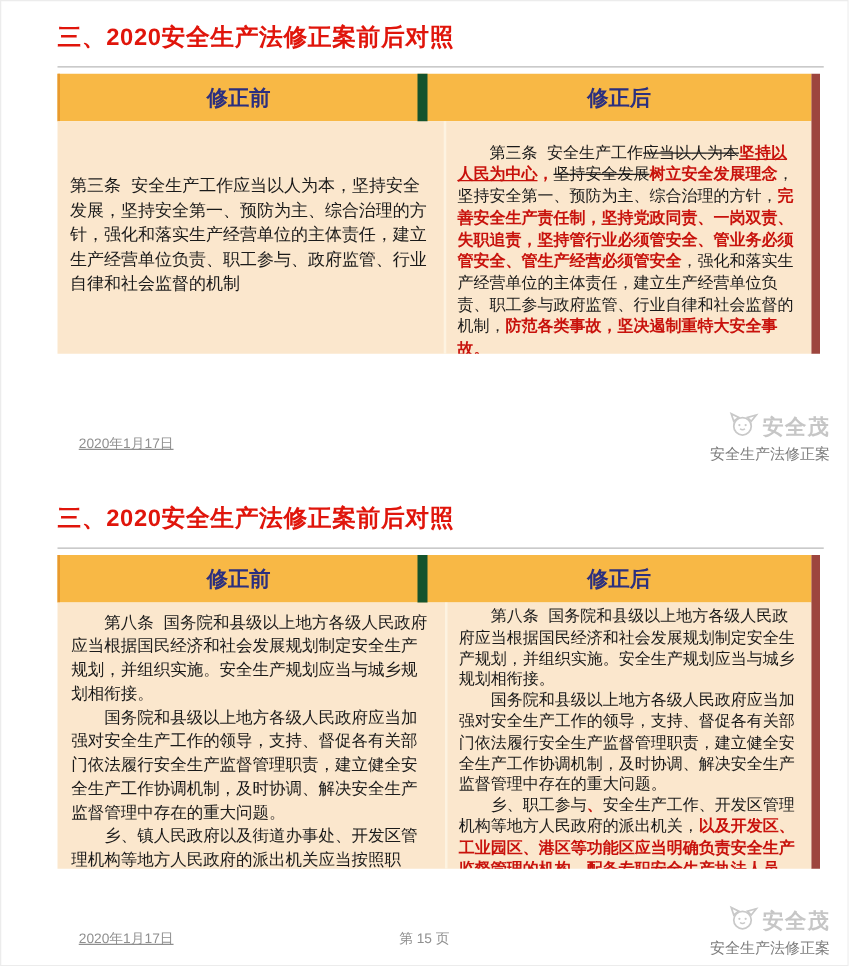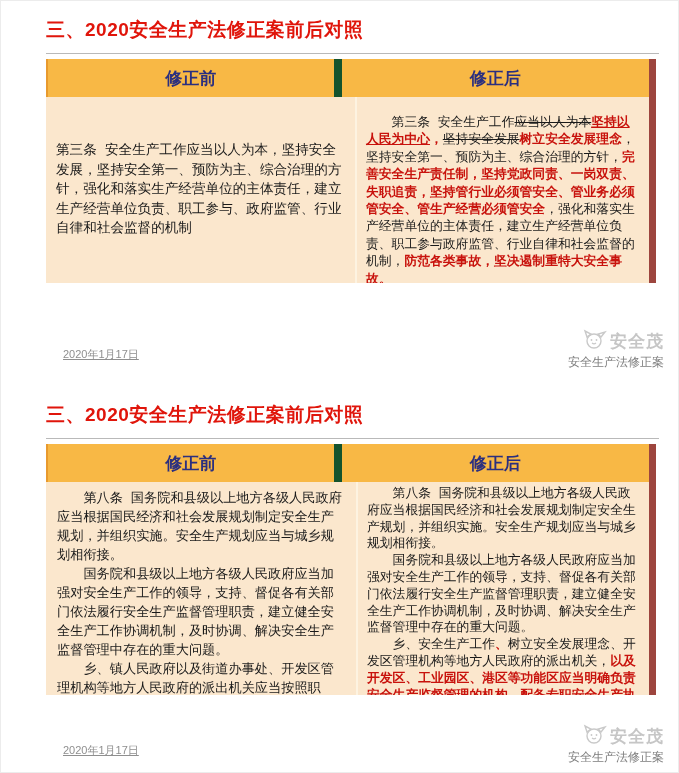--- a/index.html
+++ b/index.html
@@ -140,27 +140,28 @@
             <div>
               <p class="para indent"><span>第八条  国务院和县级以上地方各级人民政府应当根据国民经济和社会发展规划制定安全生产规划，并组织实施。安全生产规划应当与城乡规划相衔接。</span></p>
               <p class="para indent"><span>国务院和县级以上地方各级人民政府应当加强对安全生产工作的领导，支持、督促各有关部门依法履行安全生产监督管理职责，建立健全安全生产工作协调机制，及时协调、解决安全生产监督管理中存在的重大问题。</span></p>
               <p class="para indent"><span>乡、镇人民政府以及街道办事处、开发区管理机构等地方人民政府的派出机关应当按照职责，加强对本行政区域内生产经营单位安全生产状况的监督检查，协助上级人民政府有关部门依法履行安全生产监督管理职责。</span></p>
             </div>
           </div>
         <div class="td right">
             <div>
               <p class="para indent"><span>第八条  国务院和县级以上地方各级人民政府应当根据国民经济和社会发展规划制定安全生产规划，并组织实施。安全生产规划应当与城乡规划相衔接。</span></p>
               <p class="para indent"><span>国务院和县级以上地方各级人民政府应当加强对安全生产工作的领导，支持、督促各有关部门依法履行安全生产监督管理职责，建立健全安全生产工作协调机制，及时协调、解决安全生产监督管理中存在的重大问题。</span></p>
-              <p class="para indent"><span>乡、安全生产工作</span><span class="r-red">、</span><span>树立安全发展理念、开发区管理机构等地方人民政府的派出机关，</span><span class="r-red">以及开发区、工业园区、港区等功能区应当明确负责安全生产监督管理的机构，配备专职安全生产执法人员</span><span>，开发区管理机构等地方人民政府的派出机关</span><span class="r-red">执行有关安全生产的法律、法规和国家标准或者行业标准的情况进行监督检查</span></p>
+              <p class="para indent"><span>乡、职工参与</span><span class="r-red">、</span><span>安全生产工作、开发区管理机构等地方人民政府的派出机关，</span><span class="r-red">以及开发区、工业园区、港区等功能区应当明确负责安全生产监督管理的机构，配备专职安全生产执法人员</span><span>，开发区管理机构等地方人民政府的派出机关</span><span class="r-red">执行有关安全生产的法律、法规和国家标准或者行业标准的情况进行监督检查</span></p>
             </div>
           </div>
       </div>
     </div>
 
     <div class="footer-date">2020年1月17日</div>
+    <div class="footer-page">第 15 页</div>
     <div class="brand">
       <div class="brand-row">
         <span class="cat-icon">
           <svg width="24" height="20" viewBox="0 0 24 20">
             <path d="M4 8 L2 2 L8 5 Z" fill="none" stroke="#c9c9c9" stroke-width="1.4"></path>
             <path d="M18 8 L22 3 L15 5 Z" fill="none" stroke="#c9c9c9" stroke-width="1.4"></path>
             <circle cx="11" cy="12" r="7" fill="none" stroke="#c9c9c9" stroke-width="1.4"></circle>
             <circle cx="8.5" cy="11" r="0.9" fill="#c9c9c9"></circle>
             <circle cx="13.5" cy="11" r="0.9" fill="#c9c9c9"></circle>
             <path d="M9 14 q2 1.6 4 0" fill="none" stroke="#c9c9c9" stroke-width="1.2"></path>

